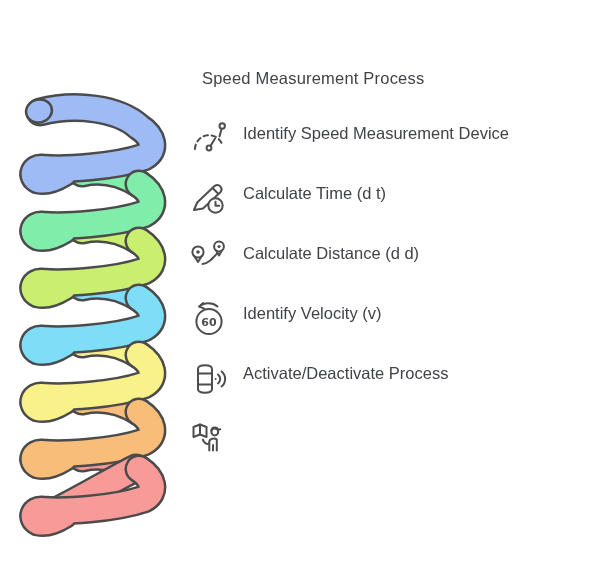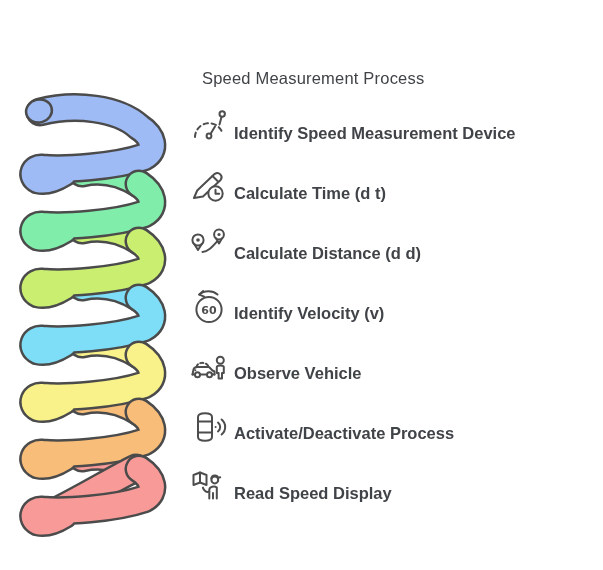--- a/index.html
+++ b/index.html
@@ -9,25 +9,25 @@
     color:var(--text-color,#404347);
   }
   #spring-svg{position:absolute;left:0;top:0;pointer-events:none;}
   .title{
     position:absolute;left:202px;top:51px;
     font-size:16.5px;letter-spacing:.2px;color:var(--text-color,#404347);margin-top:18px;
   }
   .items{position:absolute;left:186px;top:103px;width:400px;}
   .item{display:flex;align-items:center;height:60px;}
   .item-icon{
-    width:46px;height:52px;flex:0 0 46px;display:flex;align-items:flex-start;justify-content:center;
+    width:46px;height:52px;flex:0 0 46px;display:flex;align-items:flex-end;justify-content:center;
     color:var(--icon-color,#4d4d4d);
   }
   .item-icon svg{display:block;}
-  .item-label{margin-left:2px;font-size:16.5px;color:var(--text-color,#404347);white-space:nowrap;font-weight:bold;}
+  .item-label{margin-left:11px;font-size:16.5px;color:var(--text-color,#404347);white-space:nowrap;}
   .ic{stroke:currentColor;fill:none;stroke-width:2;stroke-linecap:round;stroke-linejoin:round;}
   .ic-fill{fill:currentColor;stroke:none;}
 </style>
 </head>
 <body>
 
 <svg id="spring-svg" width="603" height="570" viewBox="0 0 603 570">
     <path d="M 82,173 C 100,169 120,172 139,184" fill="none" stroke="#4b4b4b" stroke-width="29" stroke-linecap="round"></path>
     <path d="M 82,173 C 100,169 120,172 139,184" fill="none" stroke="#80edaa" stroke-width="24" stroke-linecap="round"></path>
     <path d="M 40,112 C 75,103 118,108 139,127 C 153,136 157,150 144,157 C 114,167 64,170 42,168 C 34,167 30,176 38,180 C 46,182 56,178 64,173" fill="none" stroke="#4b4b4b" stroke-width="29" stroke-linecap="round"></path>
@@ -108,35 +108,20 @@
       <svg width="40" height="40" viewBox="0 0 40 40" class="ic">
         <circle cx="20" cy="22.5" r="12.6"></circle>
         <path d="M 28.5,7.5 C 23.5,3.2 15,3.4 10.3,7.6"></path>
         <path d="M 14.2,4 L 10.3,7.6 L 15.2,9.6"></path>
         <text x="20" y="26.8" text-anchor="middle" font-size="11" font-weight="700" class="ic-fill" font-family="DejaVu Sans, sans-serif">60</text>
       </svg>
     </span>
     <span class="item-label">Identify Velocity (v)</span>
   </div>
 
-  <div class="item">
-    <span class="item-icon">
-      <svg width="40" height="40" viewBox="0 0 40 40" class="ic">
-        <path d="M 7.5,20 C 8.5,14.8 17,14.3 19.5,19.5" stroke-dasharray="3 2.6"></path>
-        <path d="M 3.5,27.5 L 4.5,22.5 C 5,20.8 6.5,20 8.5,20 L 20,20 L 23.5,23.5 L 25.5,24.5 L 25.5,27.5"></path>
-        <path d="M 3.5,27.5 L 6,27.5 M 11,27.5 L 18,27.5 M 23,27.5 L 25.5,27.5"></path>
-        <circle cx="8.5" cy="27.8" r="2.5"></circle>
-        <circle cx="20.5" cy="27.8" r="2.5"></circle>
-        <circle cx="6.3" cy="23.2" r="1" class="ic-fill"></circle>
-        <circle cx="31.3" cy="13.3" r="3.5"></circle>
-        <path d="M 27.8,26 L 27.8,20 C 27.8,17.9 34.8,17.9 34.8,20 L 34.8,26 L 33,26 L 33,31.5 L 29.6,31.5 L 29.6,26 Z"></path>
-      </svg>
-    </span>
-    <span class="item-label">Observe Vehicle</span>
-  </div>
 
   <div class="item">
     <span class="item-icon">
       <svg width="40" height="40" viewBox="0 0 40 40" class="ic">
         <path d="M 9,10 C 9,5 23,5 23,10 L 23,30 C 23,35 9,35 9,30 Z"></path>
         <path d="M 9,14.5 L 23,14.5 M 9,25.5 L 23,25.5"></path>
         <circle cx="26.6" cy="20" r="1" class="ic-fill"></circle>
         <path d="M 29,15.5 A 5.7,5.7 0 0 1 29,24.5"></path>
         <path d="M 32.6,12.5 A 9.7,9.7 0 0 1 32.6,27.5"></path>
       </svg>
@@ -149,16 +134,15 @@
       <svg width="40" height="40" viewBox="0 0 40 40" class="ic">
         <path d="M 4.5,8 L 11,5.5 L 11,15.5 L 4.5,18 Z"></path>
         <path d="M 11,5.5 L 17.5,8 L 17.5,18 L 11,15.5"></path>
         <circle cx="25.8" cy="13" r="3.4"></circle>
         <path d="M 22.2,11.5 A 3.8,3.8 0 0 1 29.4,10.9 L 31.2,10.3"></path>
         <path d="M 20.3,31.5 L 20.3,23 C 20.3,19.6 25.5,18.6 27.8,20.6 L 27.8,31.5"></path>
         <path d="M 20.3,24.5 C 17.3,25.8 14.8,23.6 13.9,20.6"></path>
         <path d="M 24,26 L 24,31.5"></path>
       </svg>
     </span>
-    <span class="item-label">Read Speed Display</span>
   </div>
 
 </div>
 
 </body></html>

